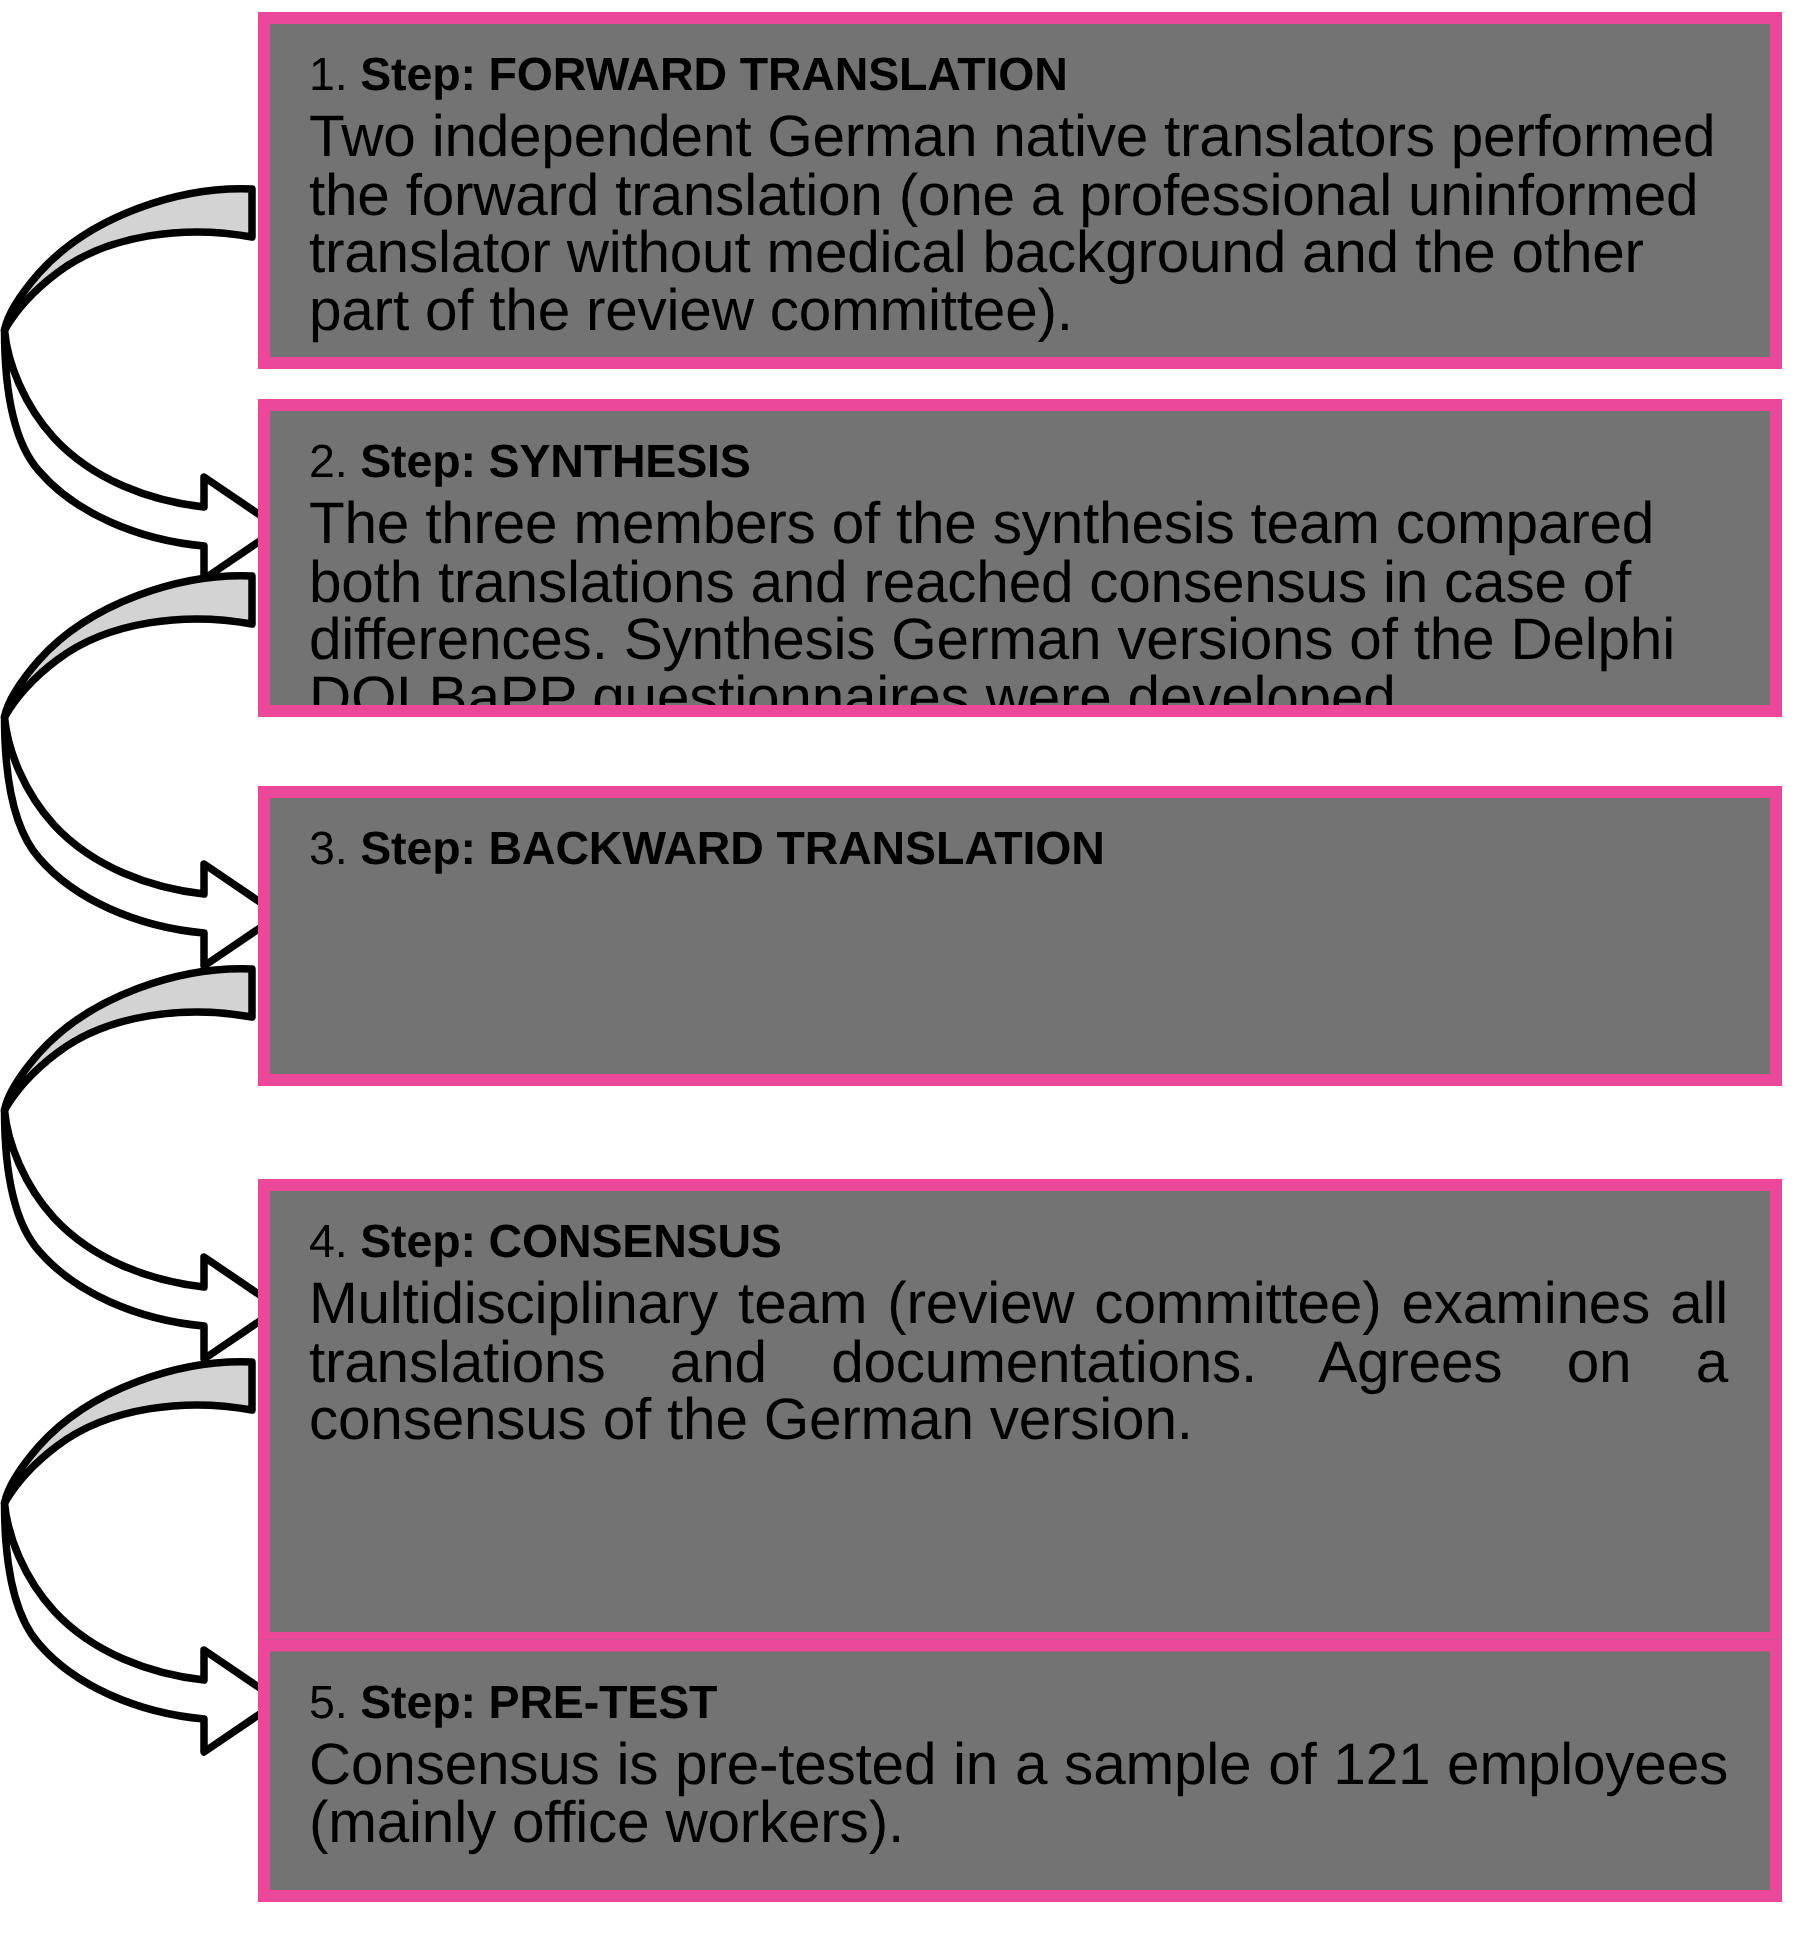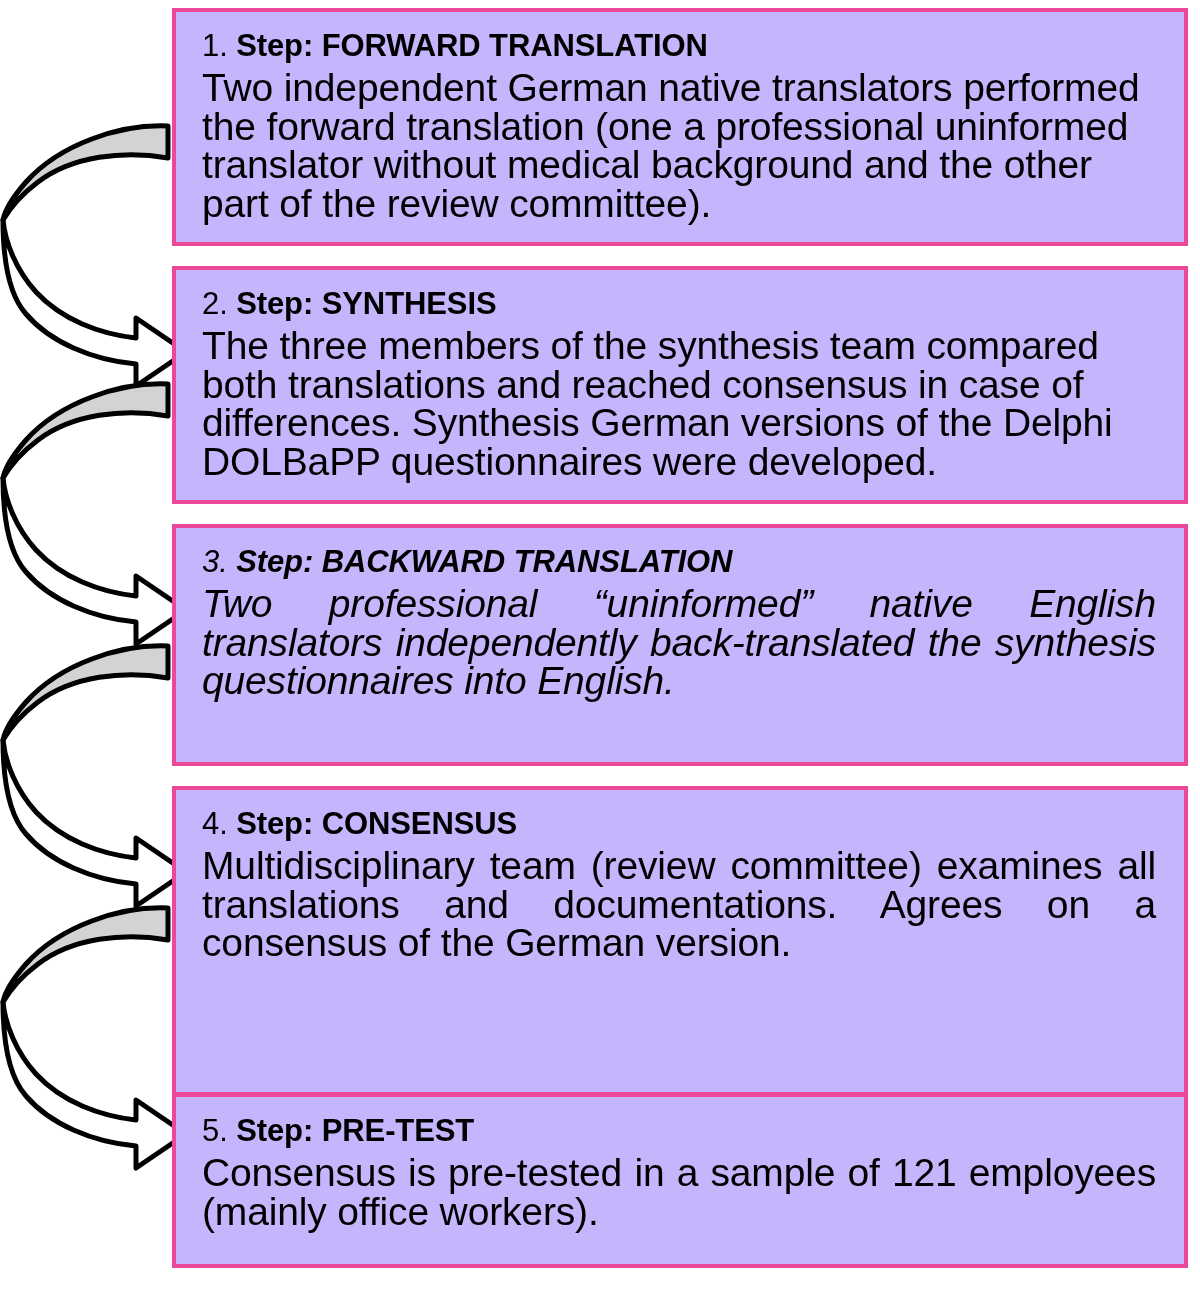--- a/index.html
+++ b/index.html
@@ -30,22 +30,22 @@
     height: 1293px;
     pointer-events: none;
   }
 
   
   .step-box {
     position: absolute;
     left: 172px;
     width: 1016px;
     box-sizing: border-box;
-    border: 4px solid #ec4899;
-    background: #c4b5fd;
+    border: 8px solid #ec4899;
+    background: #737373;
     overflow: hidden;
   }
   .step-box-inner {
     padding: 14px 22px 0 26px;
   }
 
   .step-title {
     font-size: 31px;
     line-height: 40px;
     color: #000;
@@ -74,22 +74,22 @@
   .step-body.justify {
     text-align: justify;
     text-justify: inter-word;
   }
   .step-body.left {
     text-align: left;
   }
 
   
   #step-box-1 { top: 8px;    height: 238px; }
-  #step-box-2 { top: 266px;  height: 238px; }
-  #step-box-3 { top: 524px;  height: 242px; font-style: italic; }
+  #step-box-2 { top: 266px;  height: 212px; }
+  #step-box-3 { top: 524px;  height: 200px; }
   #step-box-4 { top: 786px;  height: 310px; }
   #step-box-5 { top: 1048px; height: 175px; margin-top: 45px; }
 </style>
 </head>
 <body>
 
 <div id="flow-root">
 
   <svg id="arrow-layer" viewBox="0 0 1200 1293">
     <defs>
@@ -150,21 +150,20 @@
       <p class="step-body left">The three members of the synthesis team compared both translations and reached consensus in case of differences. Synthesis German versions of the Delphi DOLBaPP questionnaires were developed.</p>
     </div>
   </div>
 
   <div class="step-box" id="step-box-3">
     <div class="step-box-inner">
       <div class="step-title">
         <span class="step-num">3.</span>
         <span class="step-label">Step: BACKWARD TRANSLATION</span>
       </div>
-      <p class="step-body justify">Two professional “uninformed” native English translators independently back-translated the synthesis questionnaires into English.</p>
     </div>
   </div>
 
   <div class="step-box" id="step-box-4">
     <div class="step-box-inner">
       <div class="step-title">
         <span class="step-num">4.</span>
         <span class="step-label">Step: CONSENSUS</span>
       </div>
       <p class="step-body justify">Multidisciplinary team (review committee) examines all translations and documentations. Agrees on a consensus of the German version.</p>

